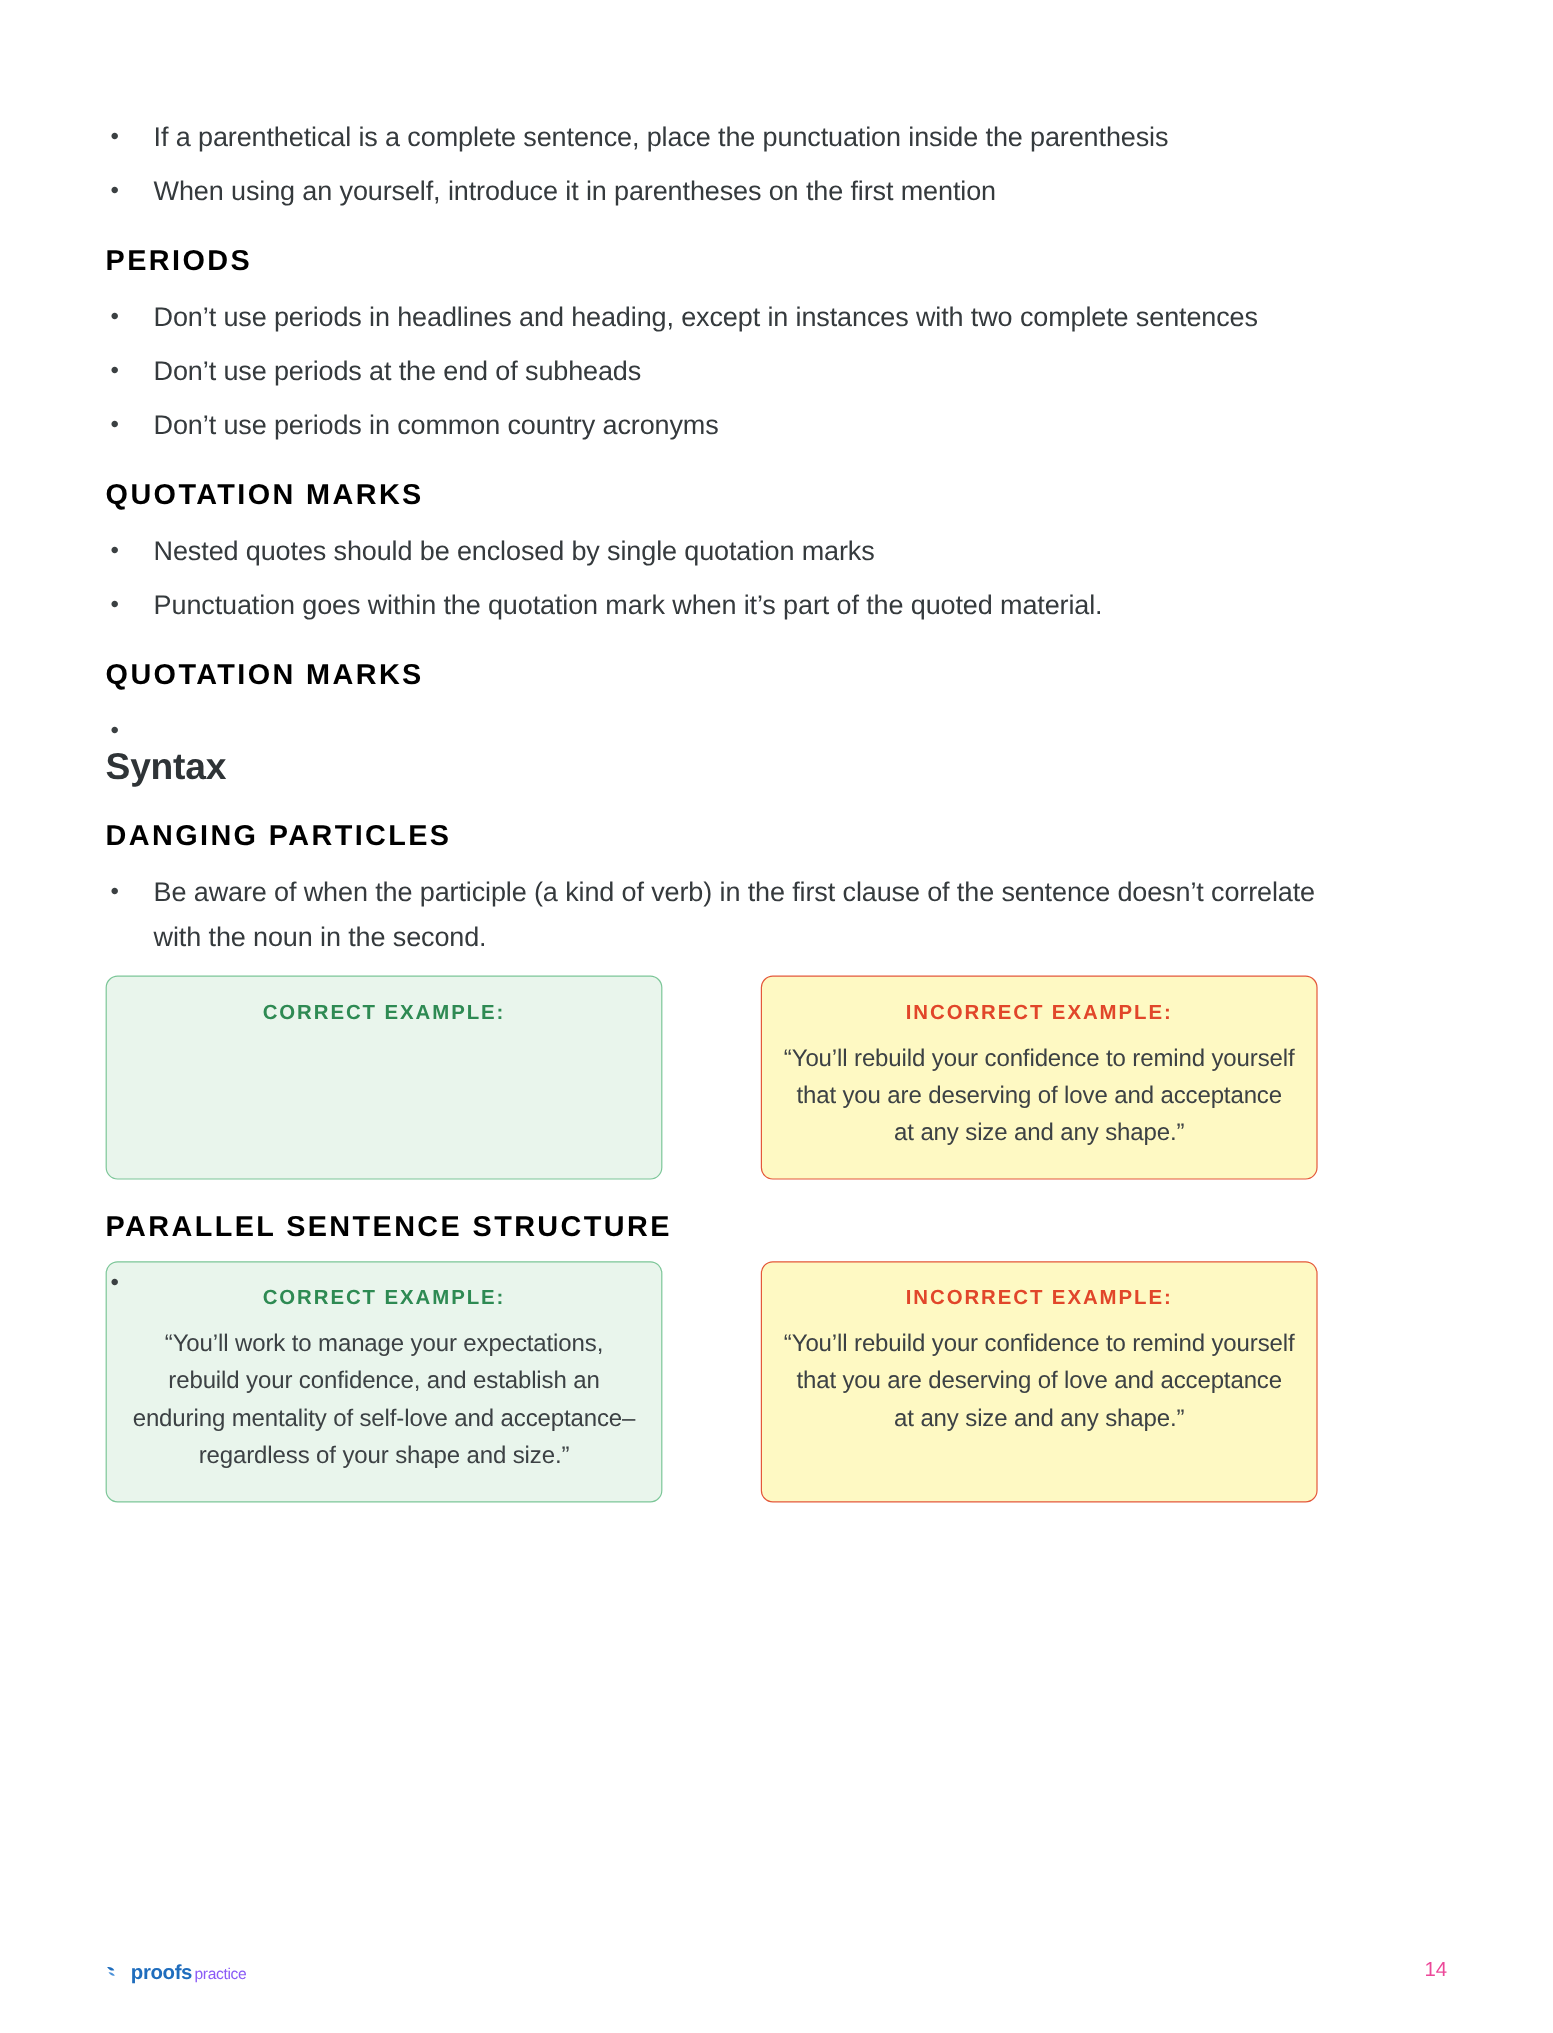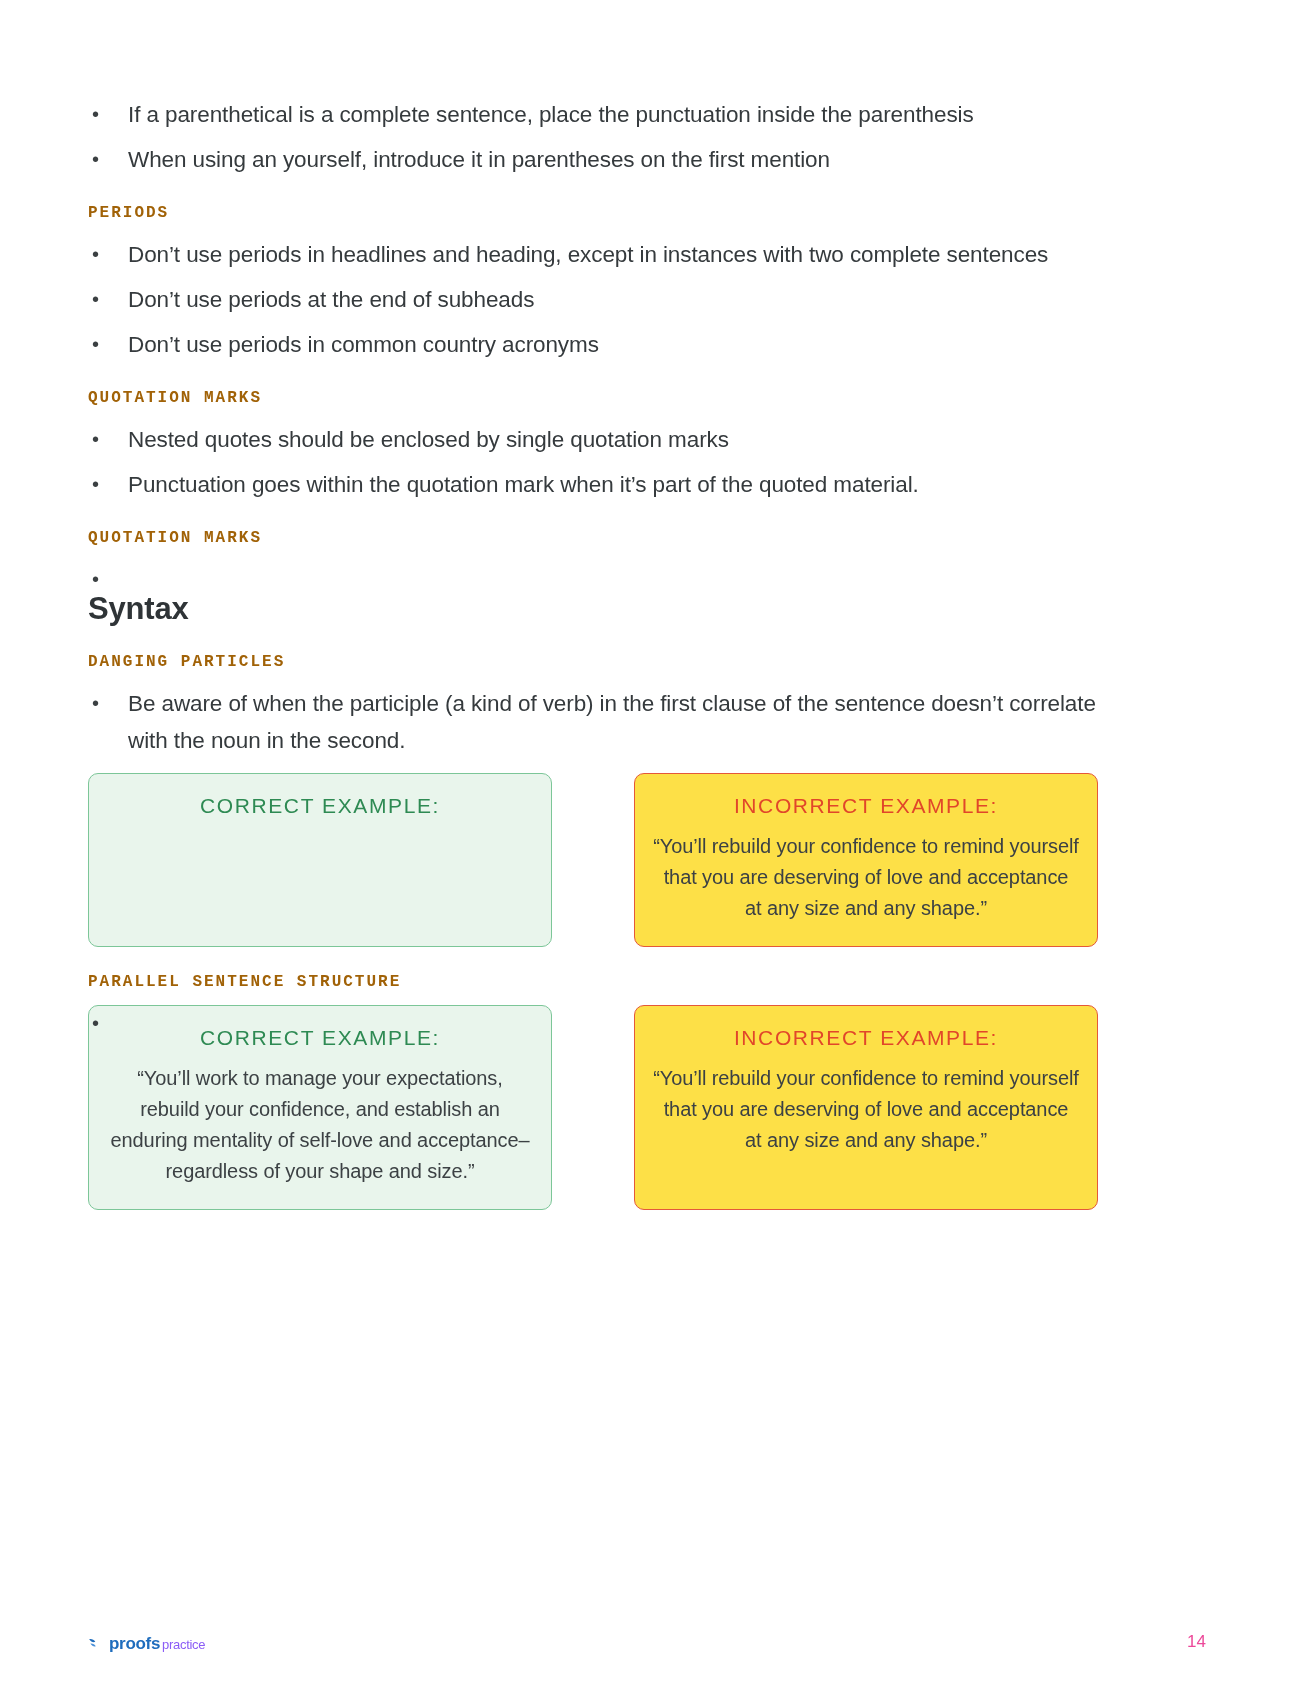--- a/index.html
+++ b/index.html
@@ -48,27 +48,27 @@
     position: absolute;
     left: 4px;
     top: 0;
     font-size: 20px;
     line-height: 37px;
     color: #3b4042;
   }
 
   
   .subhead {
-    font-size: 16px;
+    font-size: 24px;
     font-weight: bold;
     letter-spacing: 2.0px;
-    color: #a16207;
+    color: #000000;
     text-transform: uppercase;
     margin: 26px 0 14px 0;
-    font-family: Liberation Mono, monospace;
+    font-family: Liberation Sans, sans-serif;
   }
   .h1 {
     font-size: 31px;
     font-weight: bold;
     color: #2f3437;
     margin: 44px 0 22px 0;
     letter-spacing: -0.2px;
   }
 
   
@@ -83,27 +83,27 @@
     border-radius: 10px;
     padding: 20px 18px 22px 18px;
     box-sizing: border-box;
     text-align: center;
   }
   .exbox.correct {
     background: #e9f5ec;
     border: 1.5px solid #7cc698;
   }
   .exbox.incorrect {
-    background: #fde047;
+    background: #fef9c3;
     border: 1.5px solid #e4583a;
     margin-left: 44px;
   }
   .ex-title {
-    font-size: 21px;
-    font-weight: normal;
+    font-size: 17px;
+    font-weight: bold;
     letter-spacing: 1.6px;
     margin-bottom: 13px;
     text-transform: uppercase;
   }
   .exbox.correct .ex-title { color: #2e8a53; }
   .exbox.incorrect .ex-title { color: #e1462a; }
   .ex-body {
     font-size: 20px;
     line-height: 31px;
     color: #3c4144;

